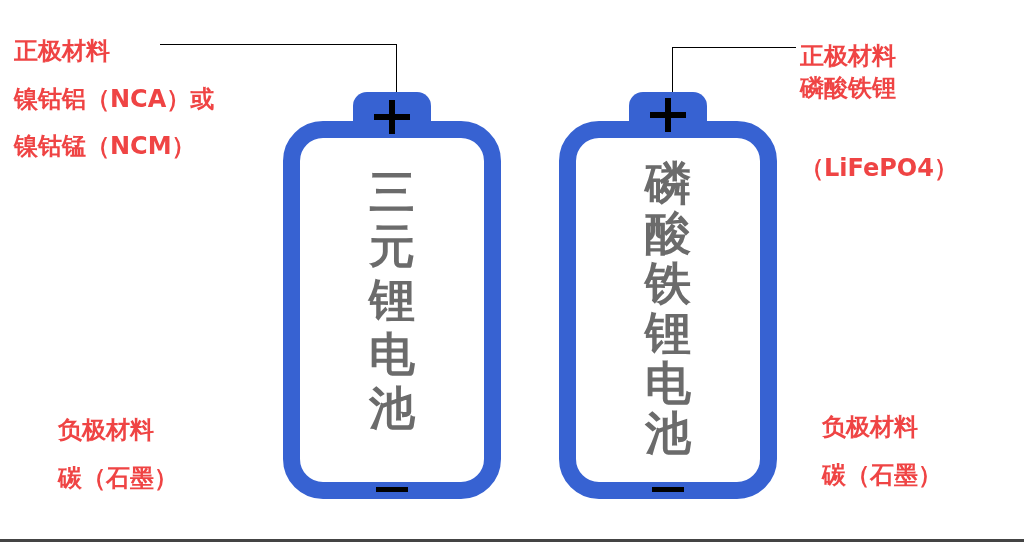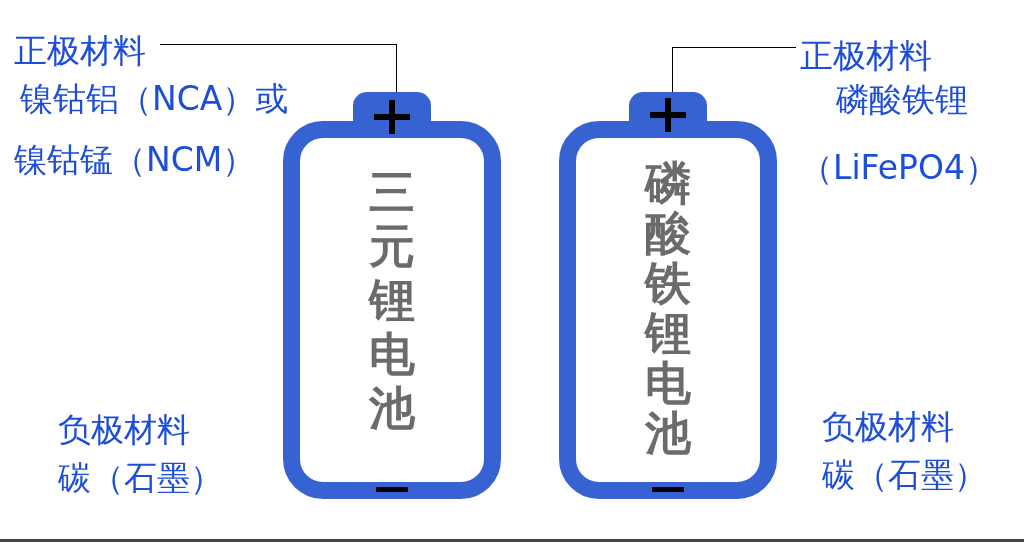--- a/index.html
+++ b/index.html
@@ -1,35 +1,35 @@
 <!DOCTYPE html>
 <html><head>
   <meta charset="utf-8">
   <style>
     html, body { margin:0; padding:0; }
     body { width:1024px; height:542px; background:#ffffff; position:relative; overflow:hidden;
            font-family:"DejaVu Sans", "Liberation Sans", sans-serif; }
-    .lbl { position:absolute; color:#1d4ed8; font-weight:normal; font-size:33px; line-height:48px; white-space:nowrap; letter-spacing:0px; }
+    .lbl { position:absolute; color:#ef4444; font-weight:bold; font-size:24px; line-height:48px; white-space:nowrap; letter-spacing:0px; }
     .battery { position:absolute; }
     .body { position:absolute; border:17px solid #3762d2; border-radius:40px; background:#ffffff; box-sizing:border-box; }
     .cap { position:absolute; background:#3762d2; border-radius:14px 14px 0 0; }
     .plus-h { position:absolute; background:#000; }
     .plus-v { position:absolute; background:#000; }
     .minus { position:absolute; background:#000; }
     .vtext { position:absolute; color:#6b6b6b; font-weight:bold; font-size:46px; line-height:54px; text-align:center; width:60px; }
     .vtext span { display:block; }
     .line { position:absolute; background:#000; }
     .bottom-rule { position:absolute; left:0; top:539px; width:1024px; height:3px; background:#444; }
   </style>
 </head>
 <body>
 
 <div class="lbl" style="left:14px; top:27px;">正极材料</div>
-<div class="lbl" style="left:20px; top:75px;">镍钴铝（NCA）或</div>
-<div class="lbl" style="left:14px; top:136px;">镍钴锰（NCM）</div>
+<div class="lbl" style="left:14px; top:75px;">镍钴铝（NCA）或</div>
+<div class="lbl" style="left:14px; top:122px;">镍钴锰（NCM）</div>
 
 <div class="line" style="left:160px; top:44px; width:237px; height:1px;"></div>
 <div class="line" style="left:396px; top:44px; width:1px; height:50px;"></div>
 
 <div class="battery">
   <div class="cap" style="left:353px; top:92px; width:78px; height:32px;"></div>
   <div class="body" style="left:283px; top:121px; width:218px; height:378px;"></div>
   <div class="plus-h" style="left:374px; top:114px; width:36px; height:6px;"></div>
   <div class="plus-v" style="left:389px; top:100px; width:6px; height:34px;"></div>
   <div class="minus" style="left:376px; top:487px; width:32px; height:5px;"></div>
@@ -58,19 +58,19 @@
     <span>磷</span>
     <span>酸</span>
     <span>铁</span>
     <span>锂</span>
     <span>电</span>
     <span>池</span>
   </div>
 </div>
 
 <div class="lbl" style="left:800px; top:32px;">正极材料</div>
-<div class="lbl" style="left:800px; top:76px;margin-left:36px;">磷酸铁锂</div>
+<div class="lbl" style="left:800px; top:64px;">磷酸铁锂</div>
 <div class="lbl" style="left:800px; top:144px;">（LiFePO4）</div>
 
 <div class="lbl" style="left:822px; top:403px;">负极材料</div>
 <div class="lbl" style="left:822px; top:451px;">碳（石墨）</div>
 
 <div class="bottom-rule"></div>
 
 </body></html>

